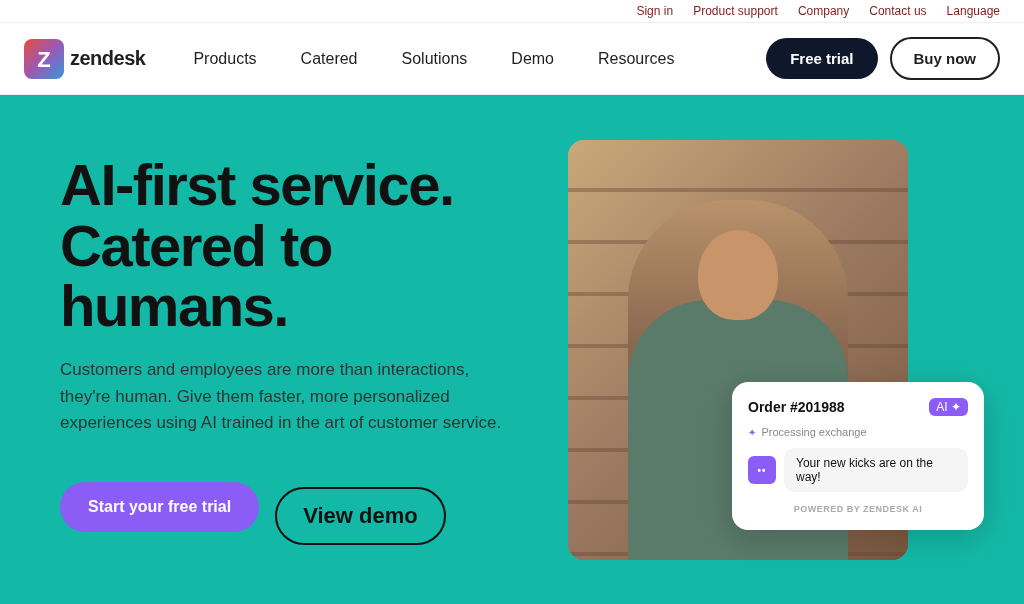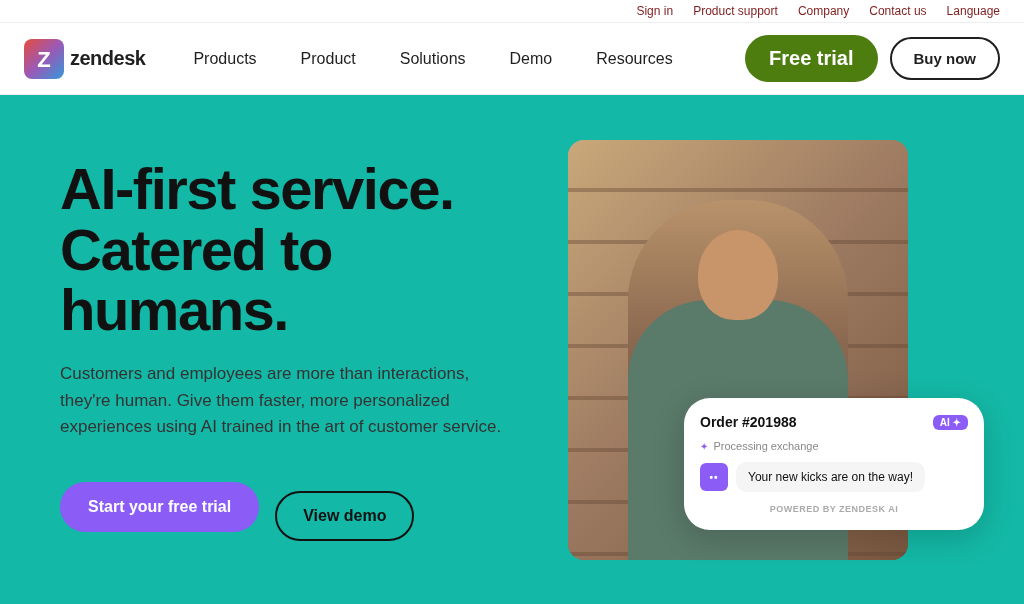--- a/index.html
+++ b/index.html
@@ -69,26 +69,26 @@
       border-radius: 6px;
       font-weight: 500;
       cursor: pointer;
     }
     .nav-actions {
       display: flex;
       align-items: center;
       gap: 12px;
     }
     .btn-free-trial {
-      background: #4d7c0f;
+      background: #0f172a;
       color: #fff;
       border: none;
       border-radius: 40px;
       padding: 12px 24px;
-      font-size: 20px;
+      font-size: 15px;
       font-weight: 600;
       cursor: pointer;
       white-space: nowrap;
     }
     .btn-buy-now {
       background: #fff;
       color: #1f1f1f;
       border: 2px solid #1f1f1f;
       border-radius: 40px;
       padding: 11px 22px;
@@ -143,21 +143,21 @@
       font-weight: 700;
       cursor: pointer;
       white-space: nowrap;
     }
     .btn-view-demo {
       background: transparent;
       color: #111;
       border: 2px solid #111;
       border-radius: 40px;
       padding: 14px 26px;
-      font-size: 16px;
+      font-size: 22px;
       font-weight: 700;
       cursor: pointer;
       white-space: nowrap;
       margin-top: 19px;
     }
 
     
     .hero-right {
       flex: 1;
       display: flex;
@@ -175,43 +175,43 @@
       background: linear-gradient(135deg, #b8a99a 0%, #8a7060 40%, #6b5040 100%);
       display: flex;
       align-items: center;
       justify-content: center;
     }
     
     .chat-card {
       position: absolute;
       bottom: 30px;
       right: -20px;
-      width: 300px;
+      width: 252px;
       background: #fff;
-      border-radius: 26px;
+      border-radius: 16px;
       box-shadow: 0 8px 32px rgba(0,0,0,0.18);
       padding: 16px;
       z-index: 10;
     }
     .chat-card-header {
       display: flex;
       align-items: center;
       justify-content: space-between;
       margin-bottom: 10px;
     }
     .chat-card-order {
       font-size: 14px;
       font-weight: 700;
       color: #111;
     }
     .ai-badge {
       background: #8b5cf6;
       color: #fff;
-      font-size: 10px;
-      font-weight: 700;
+      font-size: 12px;
+      font-weight: 400;
       border-radius: 6px;
       padding: 2px 7px;
       display: flex;
       align-items: center;
       gap: 3px;
     }
     .chat-processing {
       font-size: 11px;
       color: #888;
       display: flex;
@@ -330,21 +330,21 @@
         </linearGradient>
       </defs>
       <rect x="0" y="0" width="40" height="40" rx="8" fill="url(#lg1)"></rect>
       <text x="20" y="28" text-anchor="middle" font-size="22" font-weight="900" fill="white">Z</text>
     </svg>
     <span class="logo-text">zendesk</span>
   </div>
 
   <div class="nav-links">
     <a class="nav-link">Products</a>
-    <a class="nav-link">Product</a>
+    <a class="nav-link">Catered</a>
     <a class="nav-link">Solutions</a>
     <a class="nav-link">Demo</a>
     <a class="nav-link">Resources</a>
   </div>
 
   <div class="nav-actions">
     <button class="btn-free-trial">Free trial</button>
     <button class="btn-buy-now">Buy now</button>
   </div>
 </nav>

